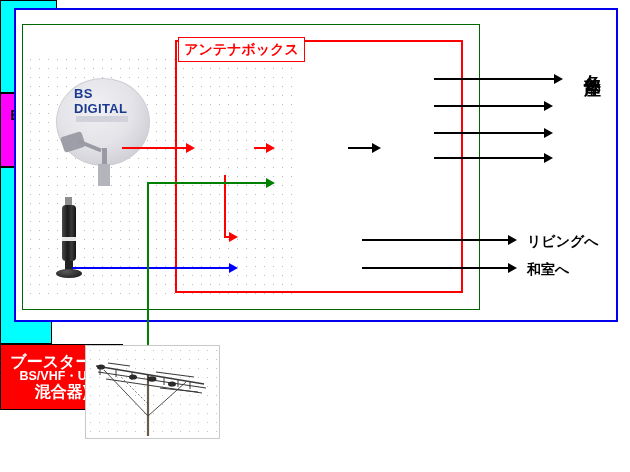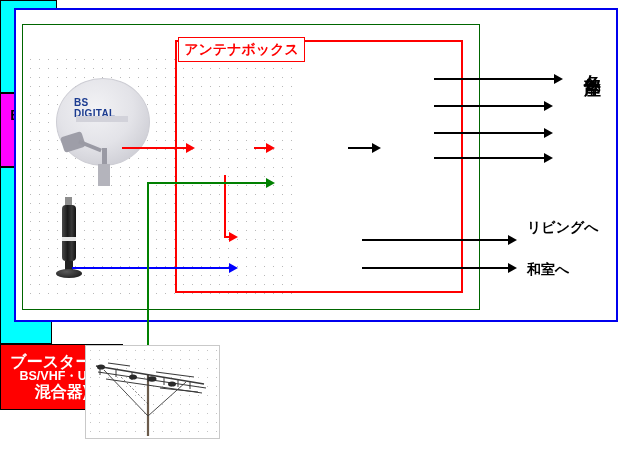--- a/index.html
+++ b/index.html
@@ -61,22 +61,22 @@
   .ah-red{border-left:9px solid #ff0000;}
   .ah-blue{border-left:9px solid #0000ff;}
   .ah-green{border-left:9px solid #008000;}
   .ah-black{border-left:9px solid #000000;}
 
   
   #dish-wrap{left:48px;top:78px;width:110px;height:105px;}
   #dish-face{position:absolute;left:8px;top:0px;width:92px;height:86px;border-radius:50%;
      background:radial-gradient(circle at 42% 34%, #f2f2f5 0%, #e3e3e8 48%, #cfcfd6 78%, #bfbfc8 100%);
      border:1px solid #cdcdd4;}
-  #dish-logo{position:absolute;left:26px;top:22px;width:56px;height:16px;display:flex;align-items:center;justify-content:center;
-     font-size:10px;font-weight:bold;color:#1a3a8f;letter-spacing:.3px;}
+  #dish-logo{position:absolute;left:26px;top:22px;width:56px;height:16px;display:flex;align-items:flex-end;justify-content:center;
+     font-size:13px;font-weight:bold;color:#1a3a8f;letter-spacing:.3px;}
   #dish-sub{position:absolute;left:28px;top:38px;width:52px;height:6px;background:#d2d2da;}
   #dish-arm{position:absolute;left:54px;top:70px;width:5px;height:32px;background:#9a9aa4;}
   #dish-lnb{position:absolute;left:14px;top:56px;width:22px;height:16px;background:#9e9ea8;border-radius:3px;transform:rotate(-18deg);}
   #dish-lnb2{position:absolute;left:30px;top:66px;width:24px;height:4px;background:#9a9aa4;transform:rotate(22deg);}
   #dish-mast{position:absolute;left:50px;top:86px;width:12px;height:22px;background:#b4b4bc;}
 
   
   #uhf-ant{left:56px;top:205px;width:26px;height:78px;}
   #uhf-body{position:absolute;left:6px;top:0;width:14px;height:56px;border-radius:4px;
      background:linear-gradient(90deg,#4a4a4a,#1a1a1a 40%,#3a3a3a 70%,#111);}
@@ -90,21 +90,21 @@
   .cap{position:absolute;font-size:13px;color:#000;white-space:nowrap;}
   #cap-bscs{left:33px;top:62px;}
   #cap-uhf{left:22px;top:290px;}
   #cap-vhf{left:88px;top:441px;}
 
   
   #rooms-label{left:577px;top:60px;width:24px;font-size:17px;font-weight:bold;color:#000;
      writing-mode:vertical-rl;text-orientation:upright;letter-spacing:4px;line-height:1;}
 
   .dest{position:absolute;font-size:14px;font-weight:bold;color:#000;white-space:nowrap;}
-  #dest-living{left:527px;top:219px;}
+  #dest-living{left:527px;top:233px;}
   #dest-washitsu{left:527px;top:261px;}
 
   
   #vhfphoto{left:85px;top:345px;width:133px;height:92px;border:1px solid #c9c9c9;background:#ffffff;
      background-image:radial-gradient(circle,#c4c4c4 0.6px,transparent 0.7px);background-size:9px 9px;}
   #vhfphoto svg{position:absolute;left:0;top:0;}
 
   
   #legend{left:283px;top:348px;width:300px;height:100px;}
   .leg-row{position:absolute;height:20px;font-size:13px;color:#000;white-space:nowrap;}

